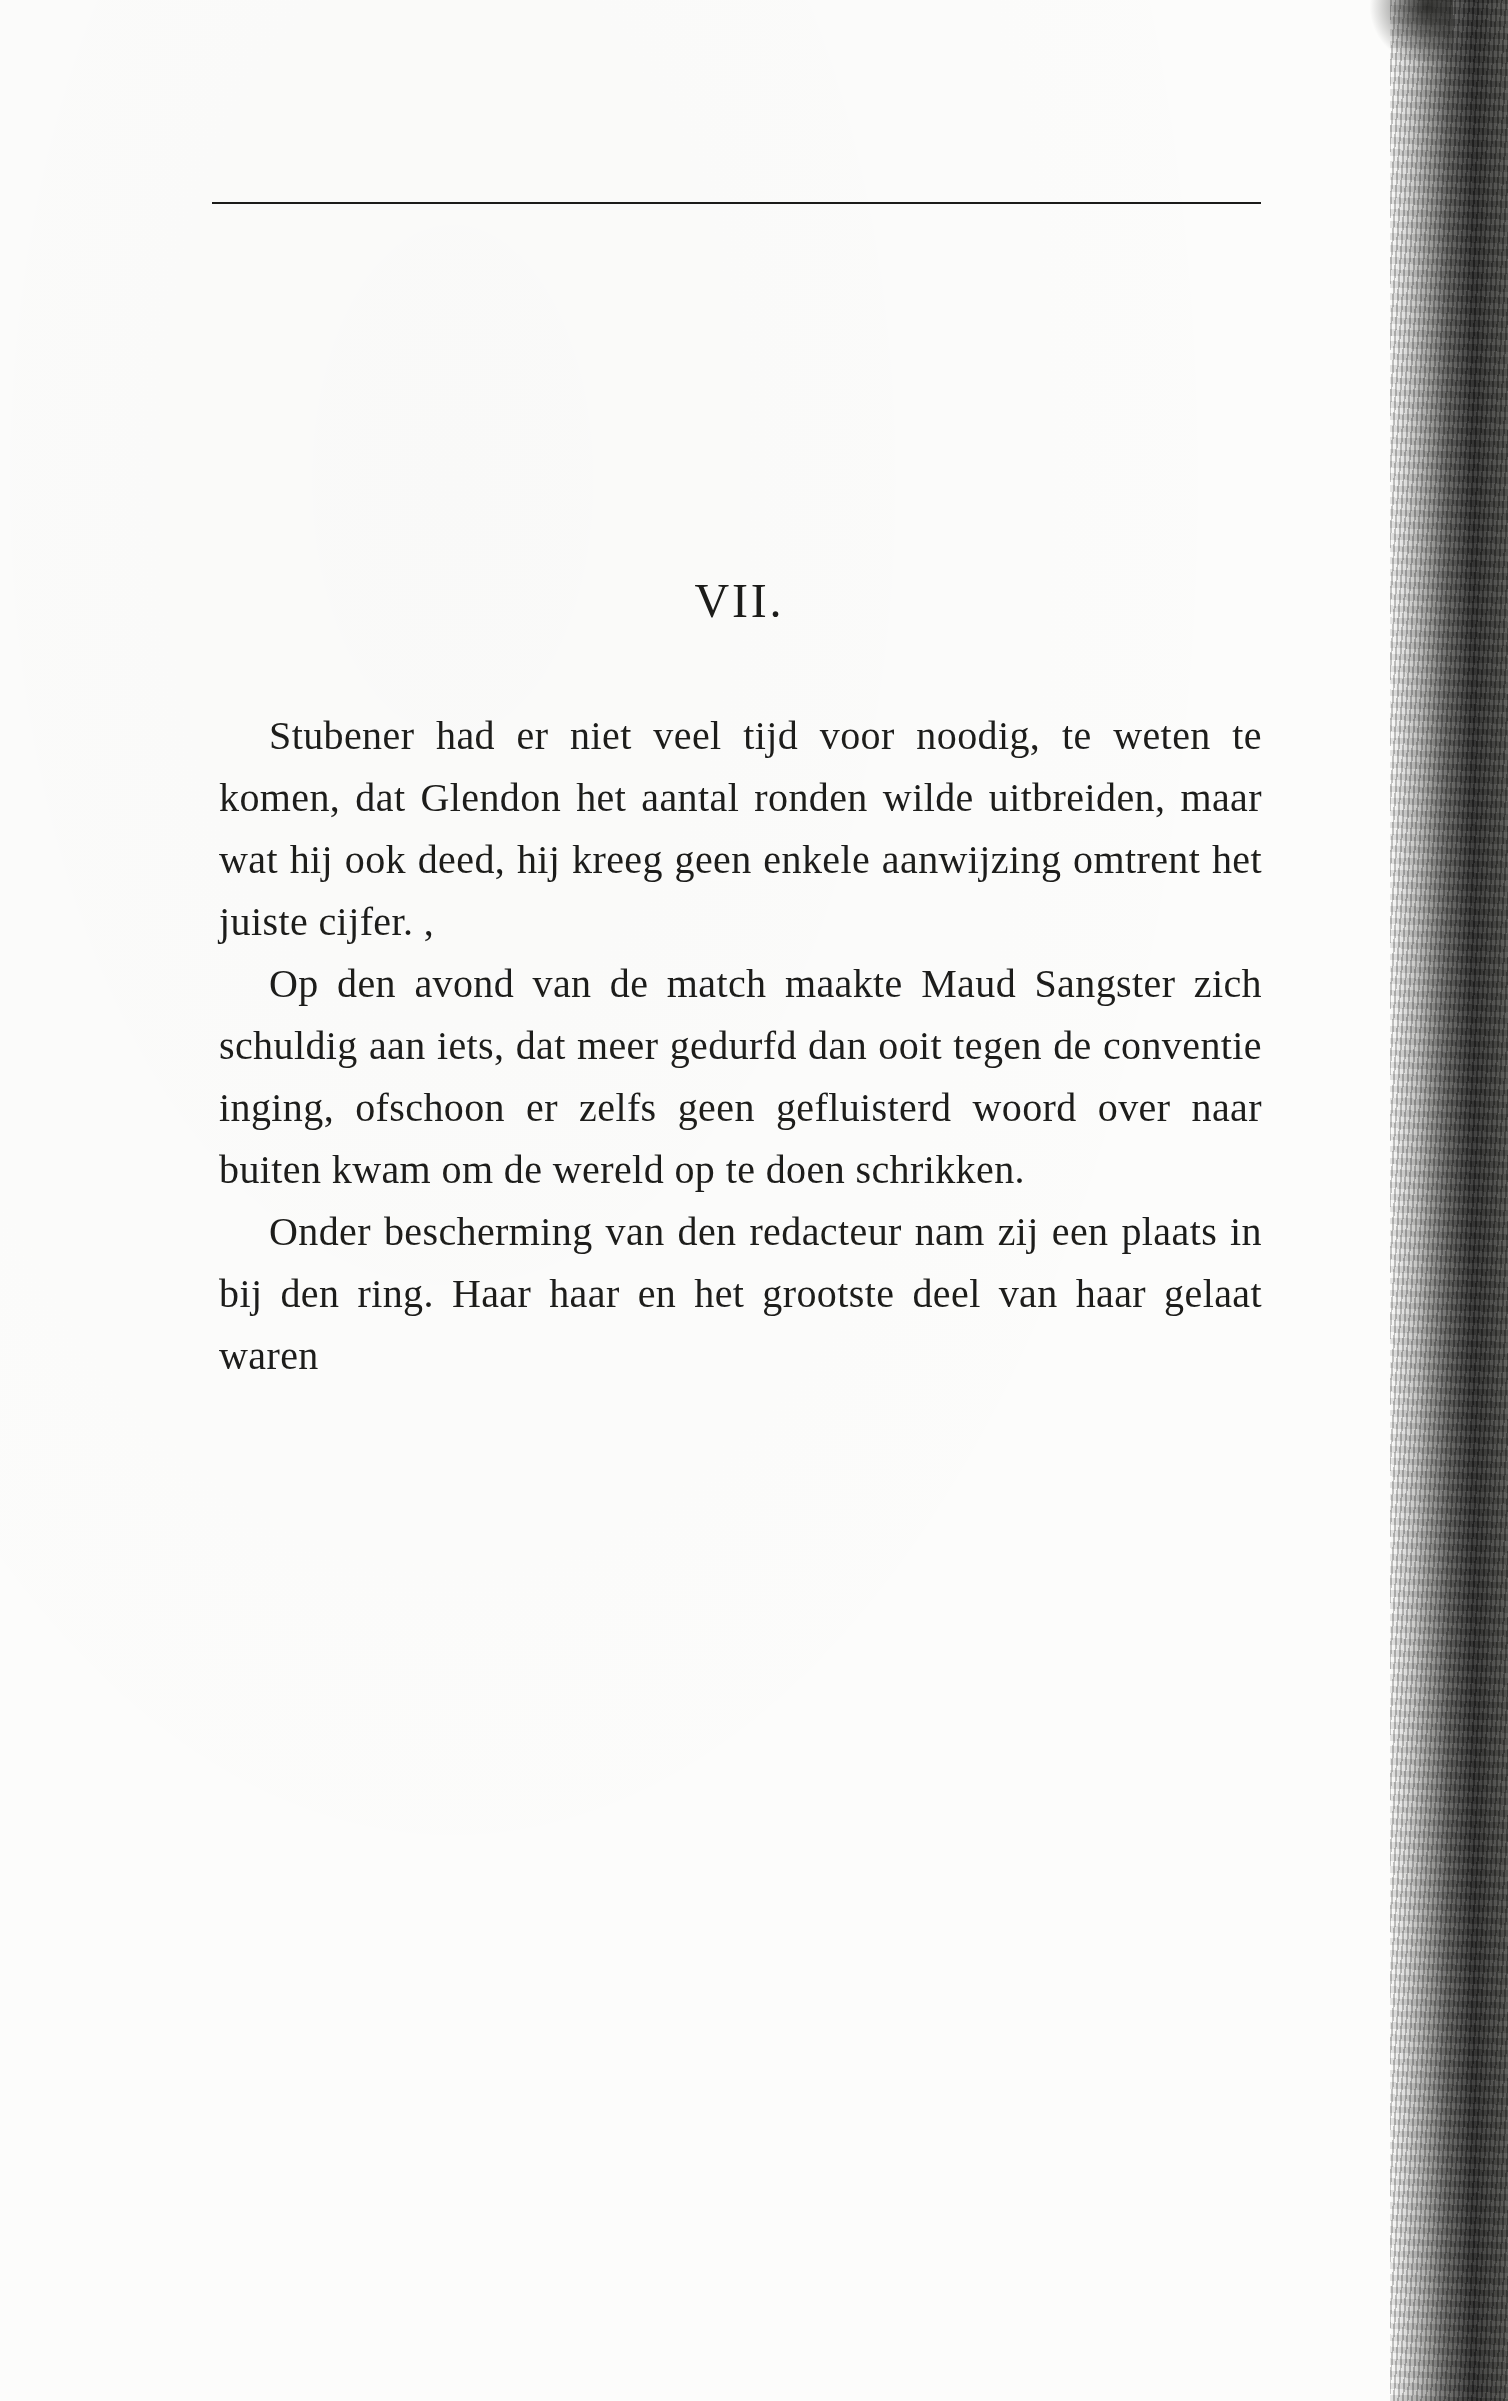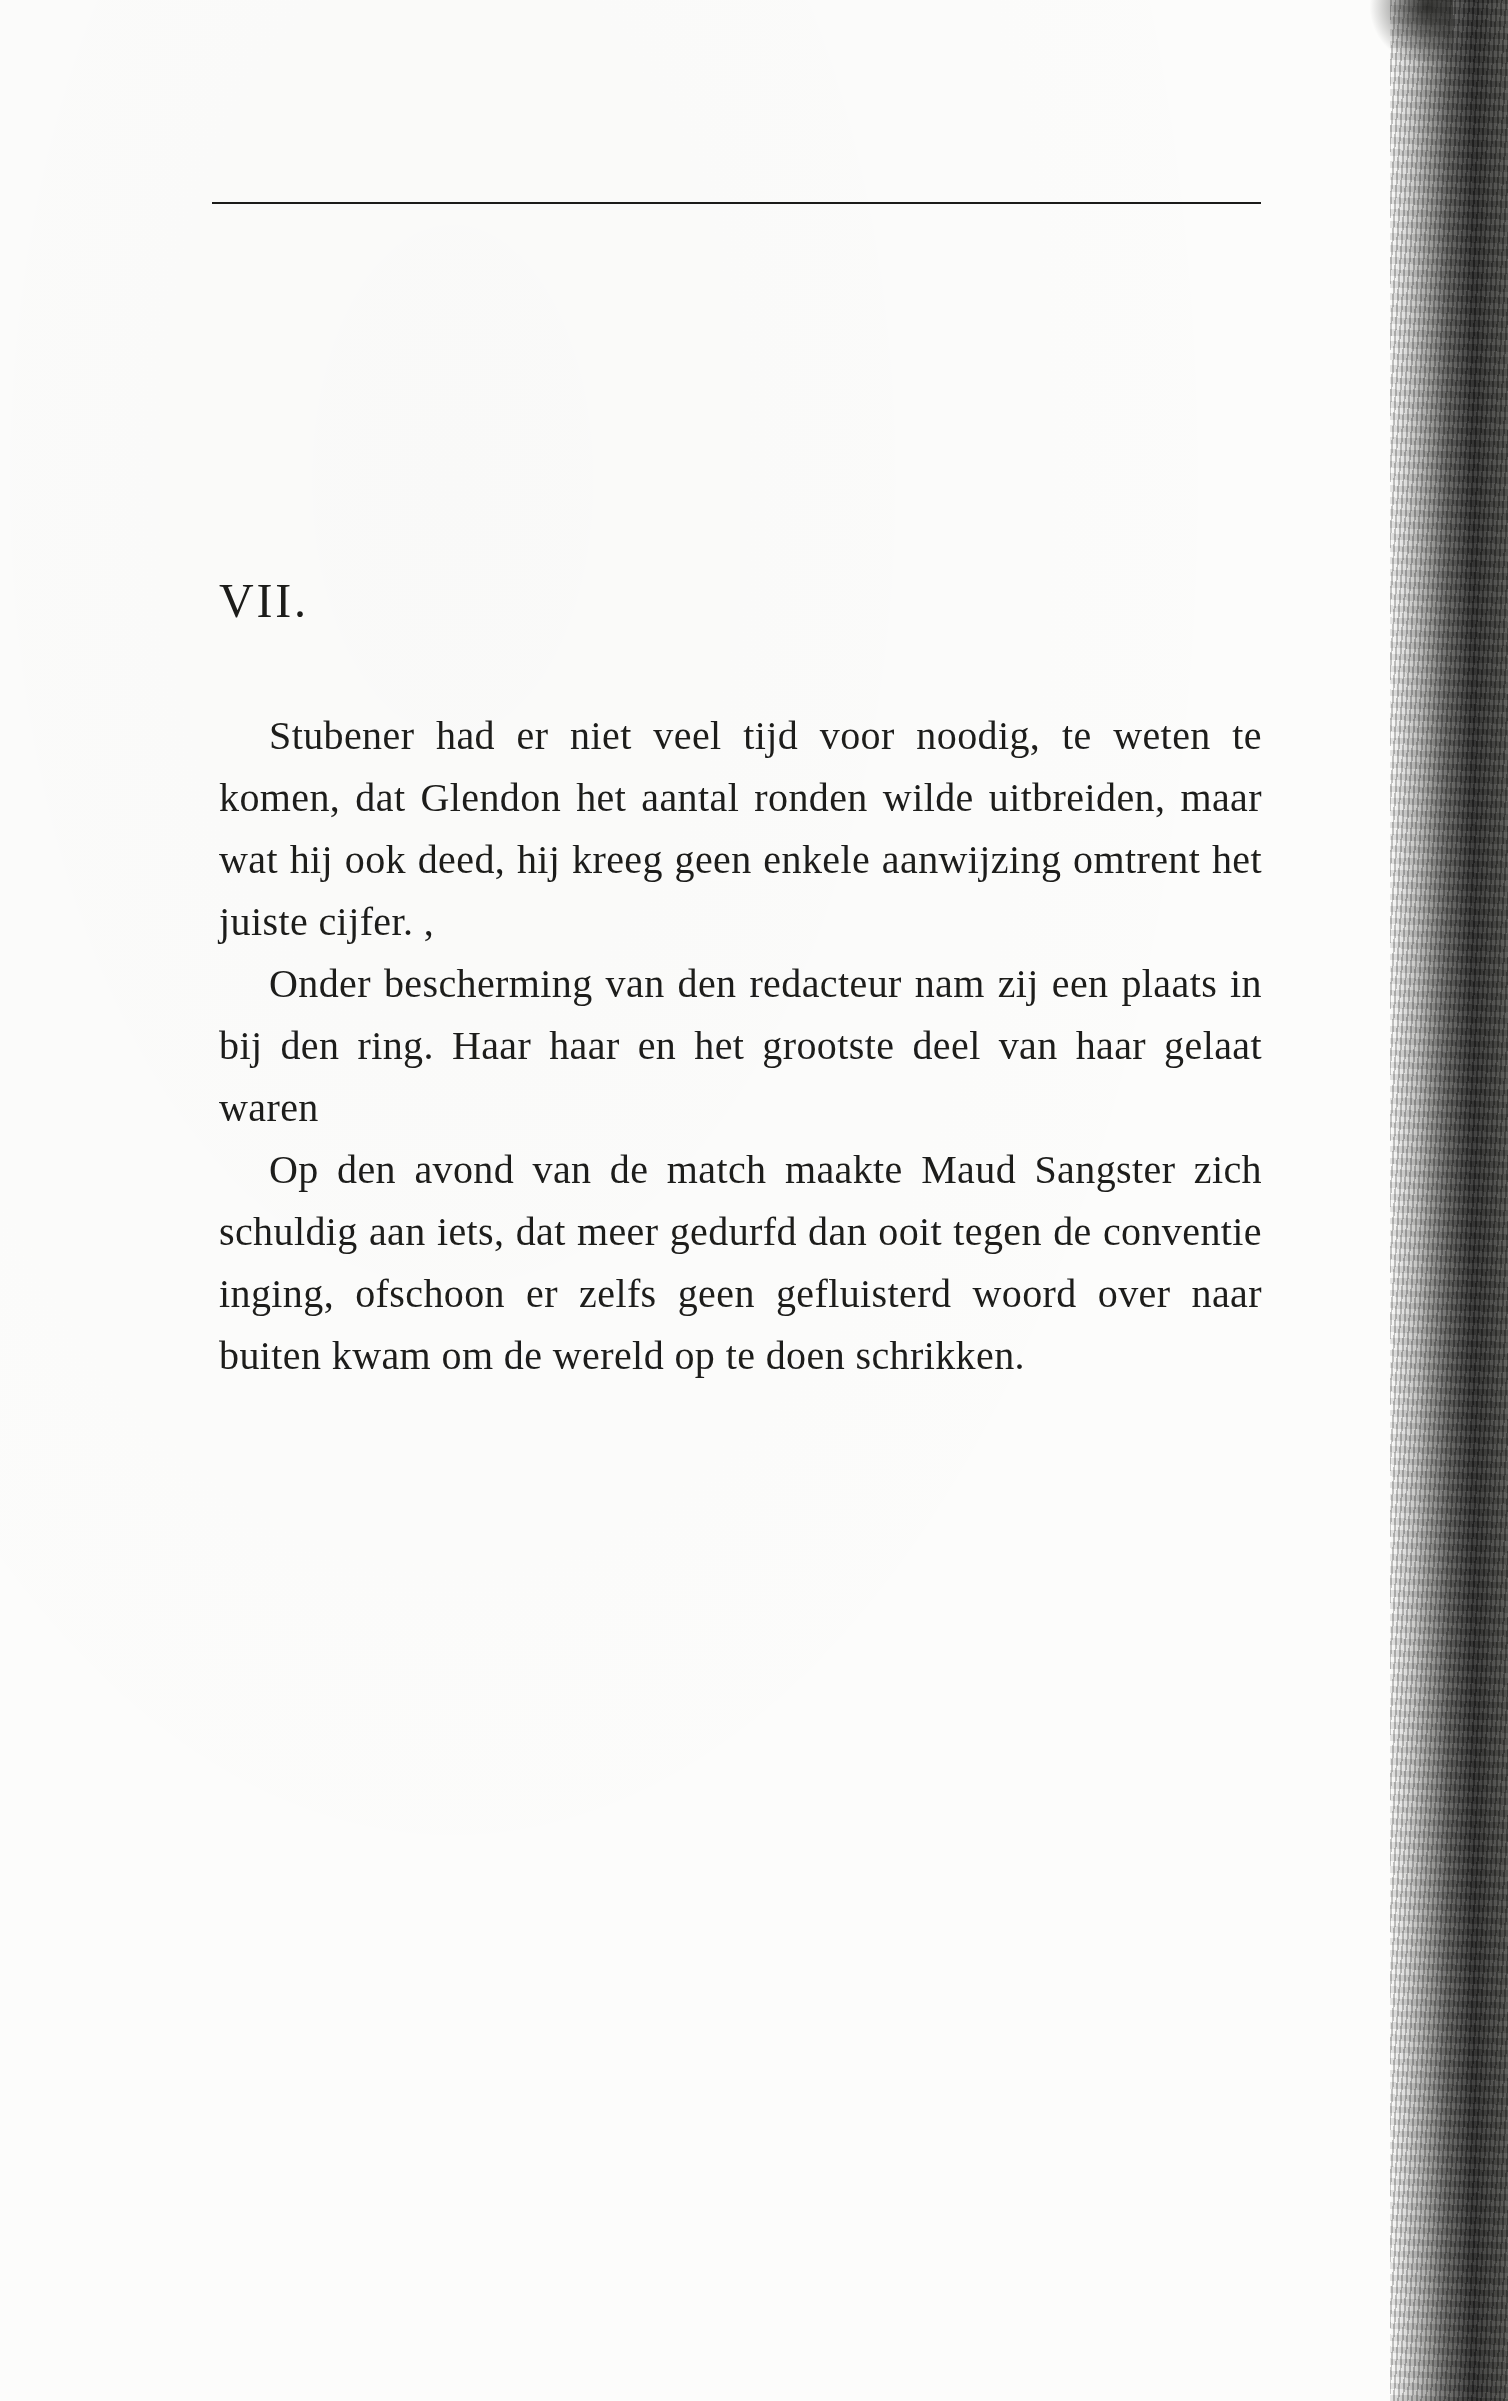--- a/index.html
+++ b/index.html
@@ -67,21 +67,21 @@
     border: none;
     border-top: 2.8px solid #1b1b19;
     margin: 0;
   }
   .chapter-heading {
     position: absolute;
     top: 573px;
     left: 219px;
     width: 1041px;
     margin: 0;
-    text-align: left;
+    text-align: center;
     font-size: 48px;
     font-weight: 400;
     letter-spacing: 2.8px;
     color: #1c1c1a;
   }
   .body-text {
     position: absolute;
     top: 705px;
     left: 219px;
     width: 1043px;
@@ -104,18 +104,18 @@
 
   <div class="scan-edge"></div>
   <div class="scan-speck-top"></div>
 
   <hr class="top-rule">
 
   <h1 class="chapter-heading">VII.</h1>
 
   <div class="body-text">
     <p>Stubener had er niet veel tijd voor noodig, te weten te komen, dat Glendon het aantal ronden wilde uitbreiden, maar wat hij ook deed, hij kreeg geen enkele aanwijzing omtrent het juiste cijfer. ,</p>
+    <p>Op den avond van de match maakte Maud Sangster zich schuldig aan iets, dat meer gedurfd dan ooit tegen de conventie inging, ofschoon er zelfs geen gefluisterd woord over naar buiten kwam om de wereld op te doen schrikken.</p>
     <p>Onder bescherming van den redacteur nam zij een plaats in bij den ring. Haar haar en het grootste deel van haar gelaat waren</p>
-    <p>Op den avond van de match maakte Maud Sangster zich schuldig aan iets, dat meer gedurfd dan ooit tegen de conventie inging, ofschoon er zelfs geen gefluisterd woord over naar buiten kwam om de wereld op te doen schrikken.</p>
   </div>
 
 </div>
 
 
 </body></html>

